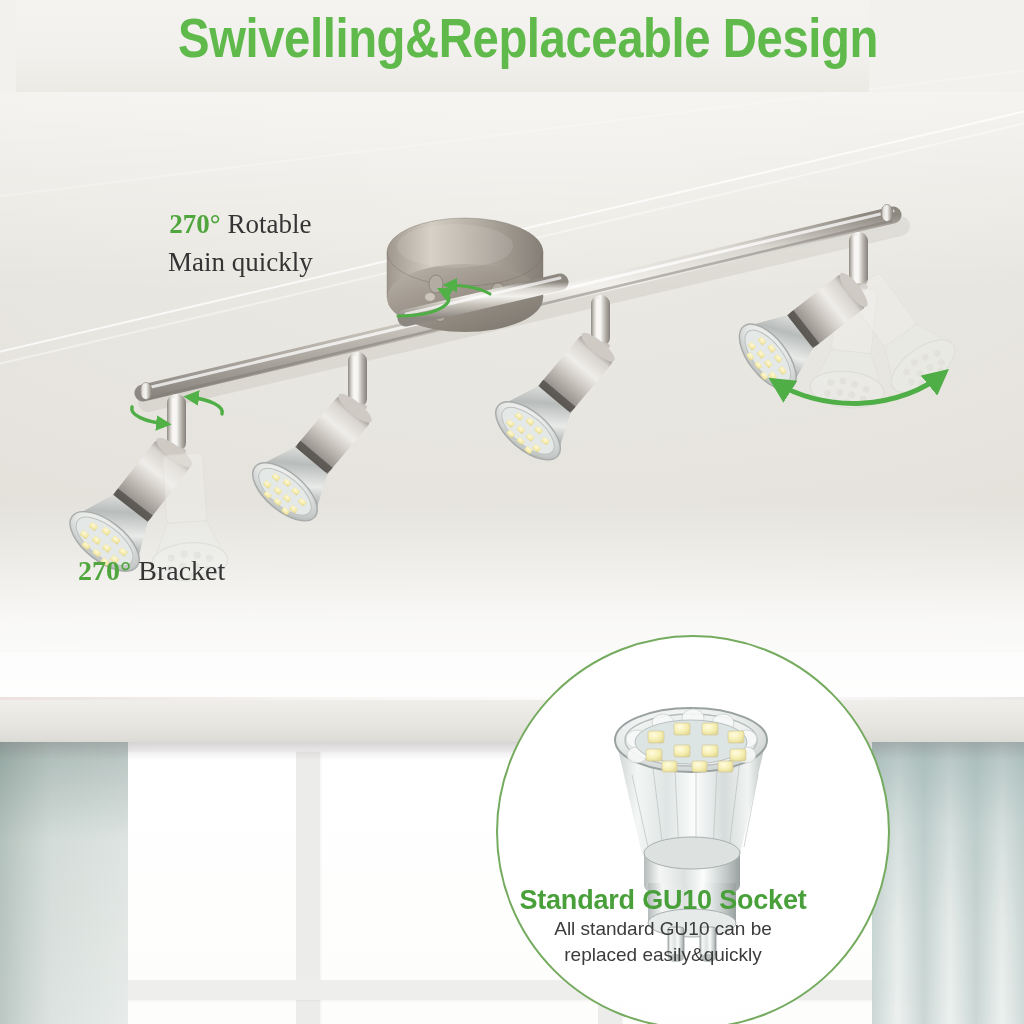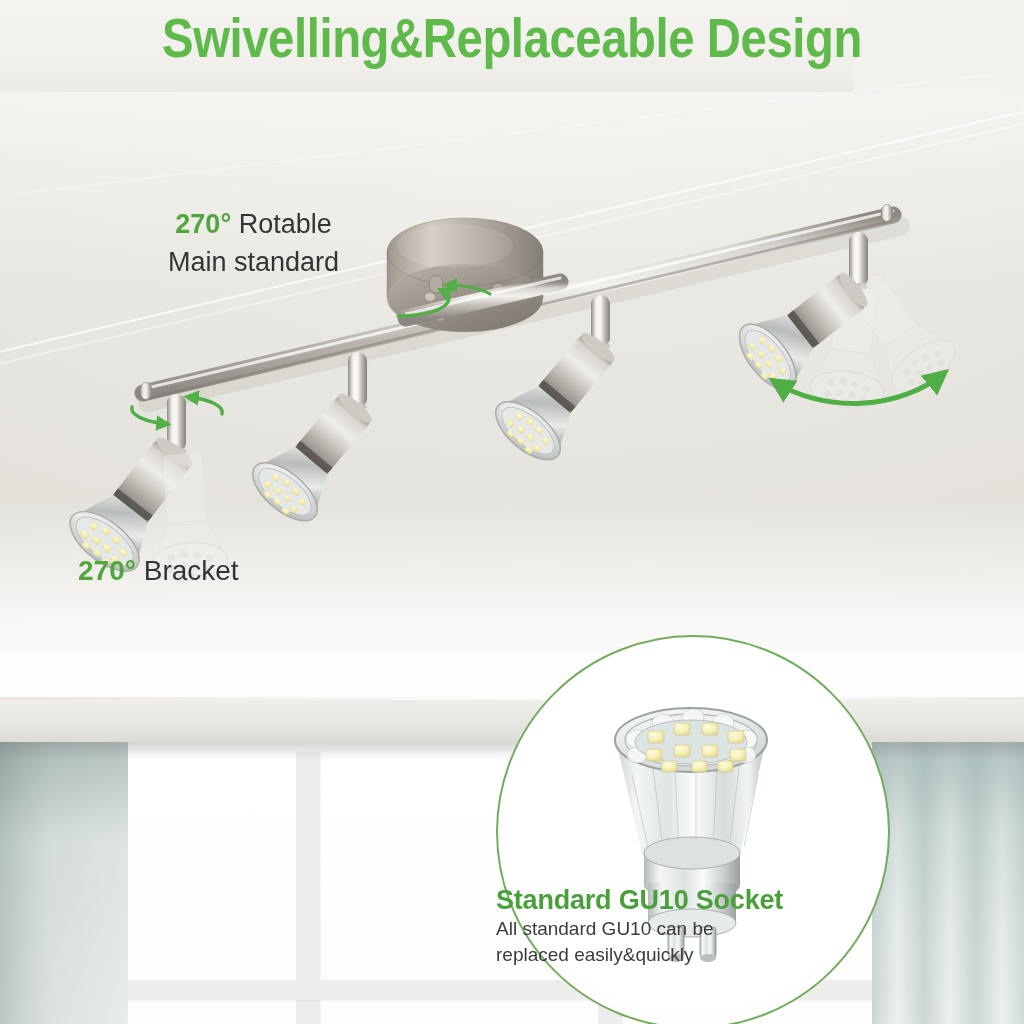--- a/index.html
+++ b/index.html
@@ -6,21 +6,21 @@
   html,body{margin:0;padding:0;}
   body{
     width:1024px;height:1024px;overflow:hidden;
     font-family:"Liberation Sans",sans-serif;
     background:#ffffff;
   }
   #stage{position:relative;width:1024px;height:1024px;overflow:hidden;background:#f2f1ee;}
 
   
   .header{
-    position:absolute;left:0;top:0;width:853px;height:92px;
+    position:absolute;left:16px;top:0;width:853px;height:92px;
     background:linear-gradient(180deg,#f4f3f0 0%,#f1f0ec 60%,#eceae5 100%);
     z-index:40;
   }
   .header-title{
     position:absolute;left:0;top:6px;width:1024px;text-align:center;
     font-family:"Liberation Sans",sans-serif;
     font-size:55px;font-weight:700;letter-spacing:-0.5px;
     color:#5fba4b;
     transform:scaleX(0.86);transform-origin:50% 50%;
     white-space:nowrap;
@@ -91,40 +91,40 @@
   .curtain-shadow{
     position:absolute;top:0;left:0;width:1024px;height:18px;
     background:linear-gradient(180deg,rgba(120,110,115,.25),rgba(120,110,115,0));
   }
 
   
   .fixture{position:absolute;left:0;top:0;width:1024px;height:1024px;z-index:20;pointer-events:none;}
 
   
   .ann{position:absolute;z-index:30;white-space:nowrap;
-       font-family:Liberation Sans, sans-serif;color:#2f2f2f;}
+       font-family:Liberation Serif, serif;color:#2f2f2f;}
   .ann .deg{color:#4fa63c;font-weight:700;}
   .ann .txt{color:#343434;font-weight:400;}
 
   #ann-main{left:168px;top:205px;font-size:27px;line-height:38px;text-align:center;}
   #ann-main .l2{display:block;}
   #ann-socket{left:622px;top:479px;font-size:28px;}
   #ann-bracket{left:78px;top:555px;font-size:28px;}
 
   
   .gu10-circle{
     position:absolute;left:496px;top:635px;width:390px;height:390px;
     border-radius:50%;
     border:2px solid #74ab5e;
     background:radial-gradient(circle at 50% 42%,#ffffff 0%,#ffffff 62%,#fdfdfd 100%);
     z-index:25;
     box-shadow:0 0 0 0 rgba(0,0,0,0);
   }
   .gu10-text{
-    position:absolute;left:496px;top:885px;width:390px;z-index:26;
+    position:absolute;left:468px;top:885px;width:390px;text-align:center;z-index:26;
   }
   .gu10-title{
     font-size:27px;font-weight:700;color:#49a03a;
     font-family:"Liberation Sans",sans-serif;letter-spacing:-0.2px;
   }
   .gu10-sub{
     font-size:19px;color:#3b3b3b;line-height:26px;
     font-family:"Liberation Sans",sans-serif;
   }
 </style>
@@ -440,21 +440,21 @@
     </g>
 
     <g fill="none" stroke="#4fae45" stroke-width="5" stroke-linecap="round">
       <path d="M775,382 A120,88 0 0 0 943,374" marker-start="url(#arrowEnd)" marker-end="url(#arrowEnd)"></path>
     </g>
   </svg>
 
   <div class="ann" id="ann-main">
     <span class="deg">270°</span>
     <span class="txt">Rotable</span>
-    <span class="txt l2">Main standard</span>
+    <span class="txt l2">Main quickly</span>
   </div>
 
 
   <div class="ann" id="ann-bracket">
     <span class="deg">270°</span>
     <span class="txt">Bracket</span>
   </div>
 
   <div class="gu10-circle"></div>
 

